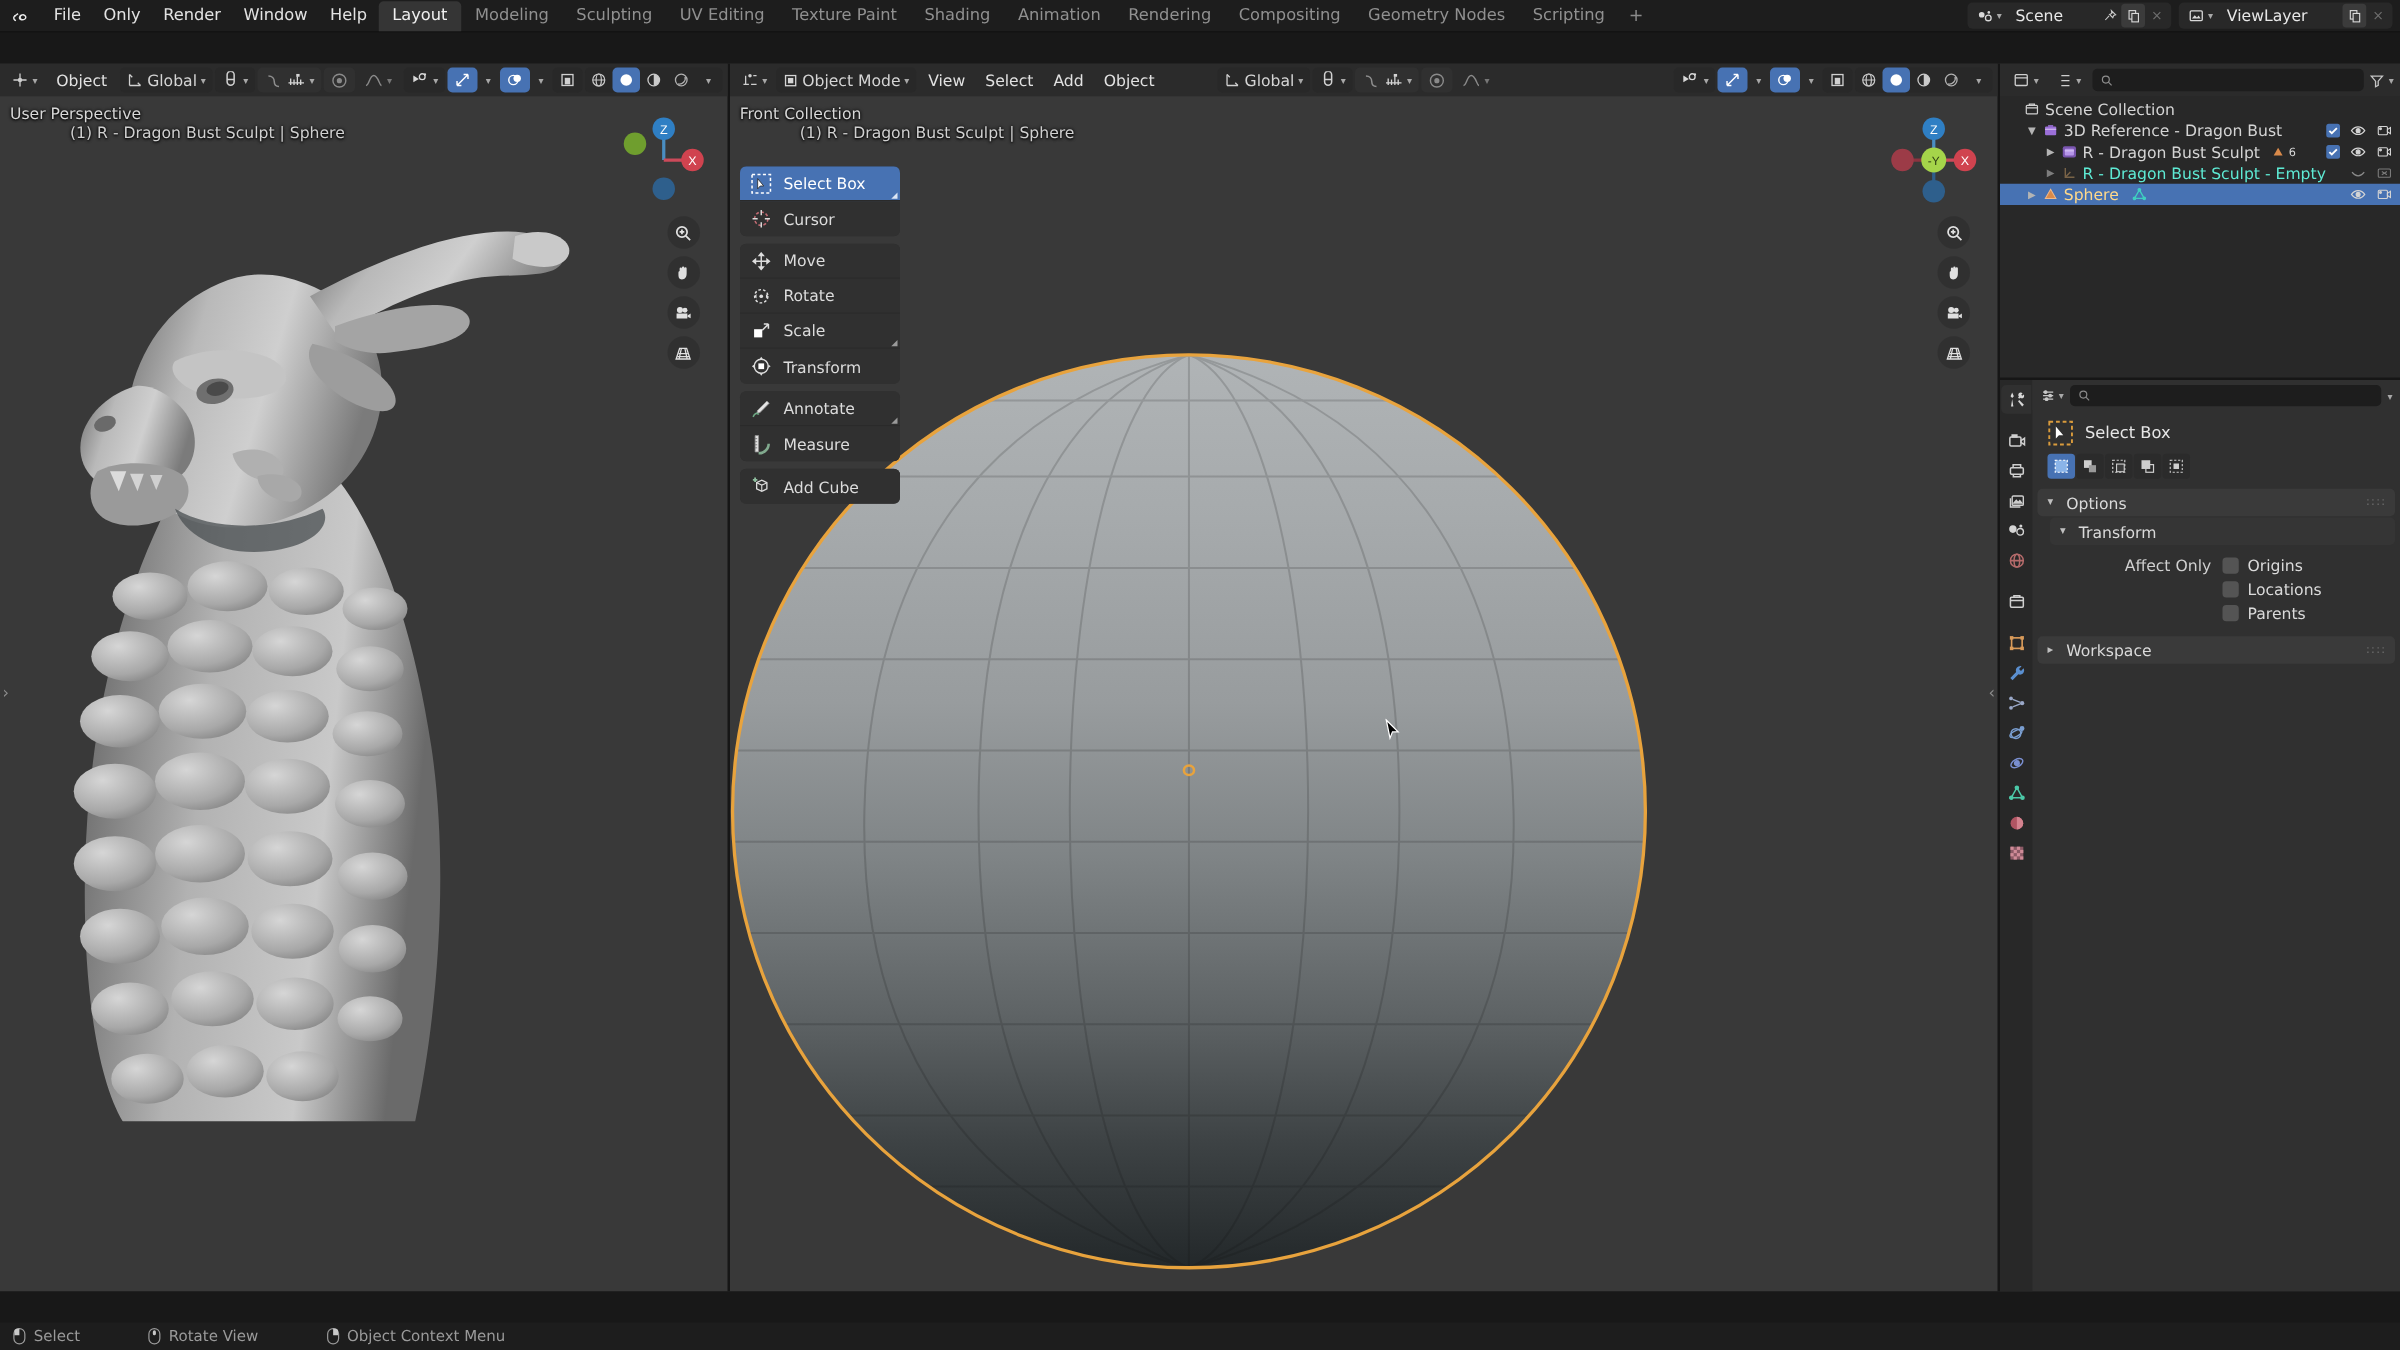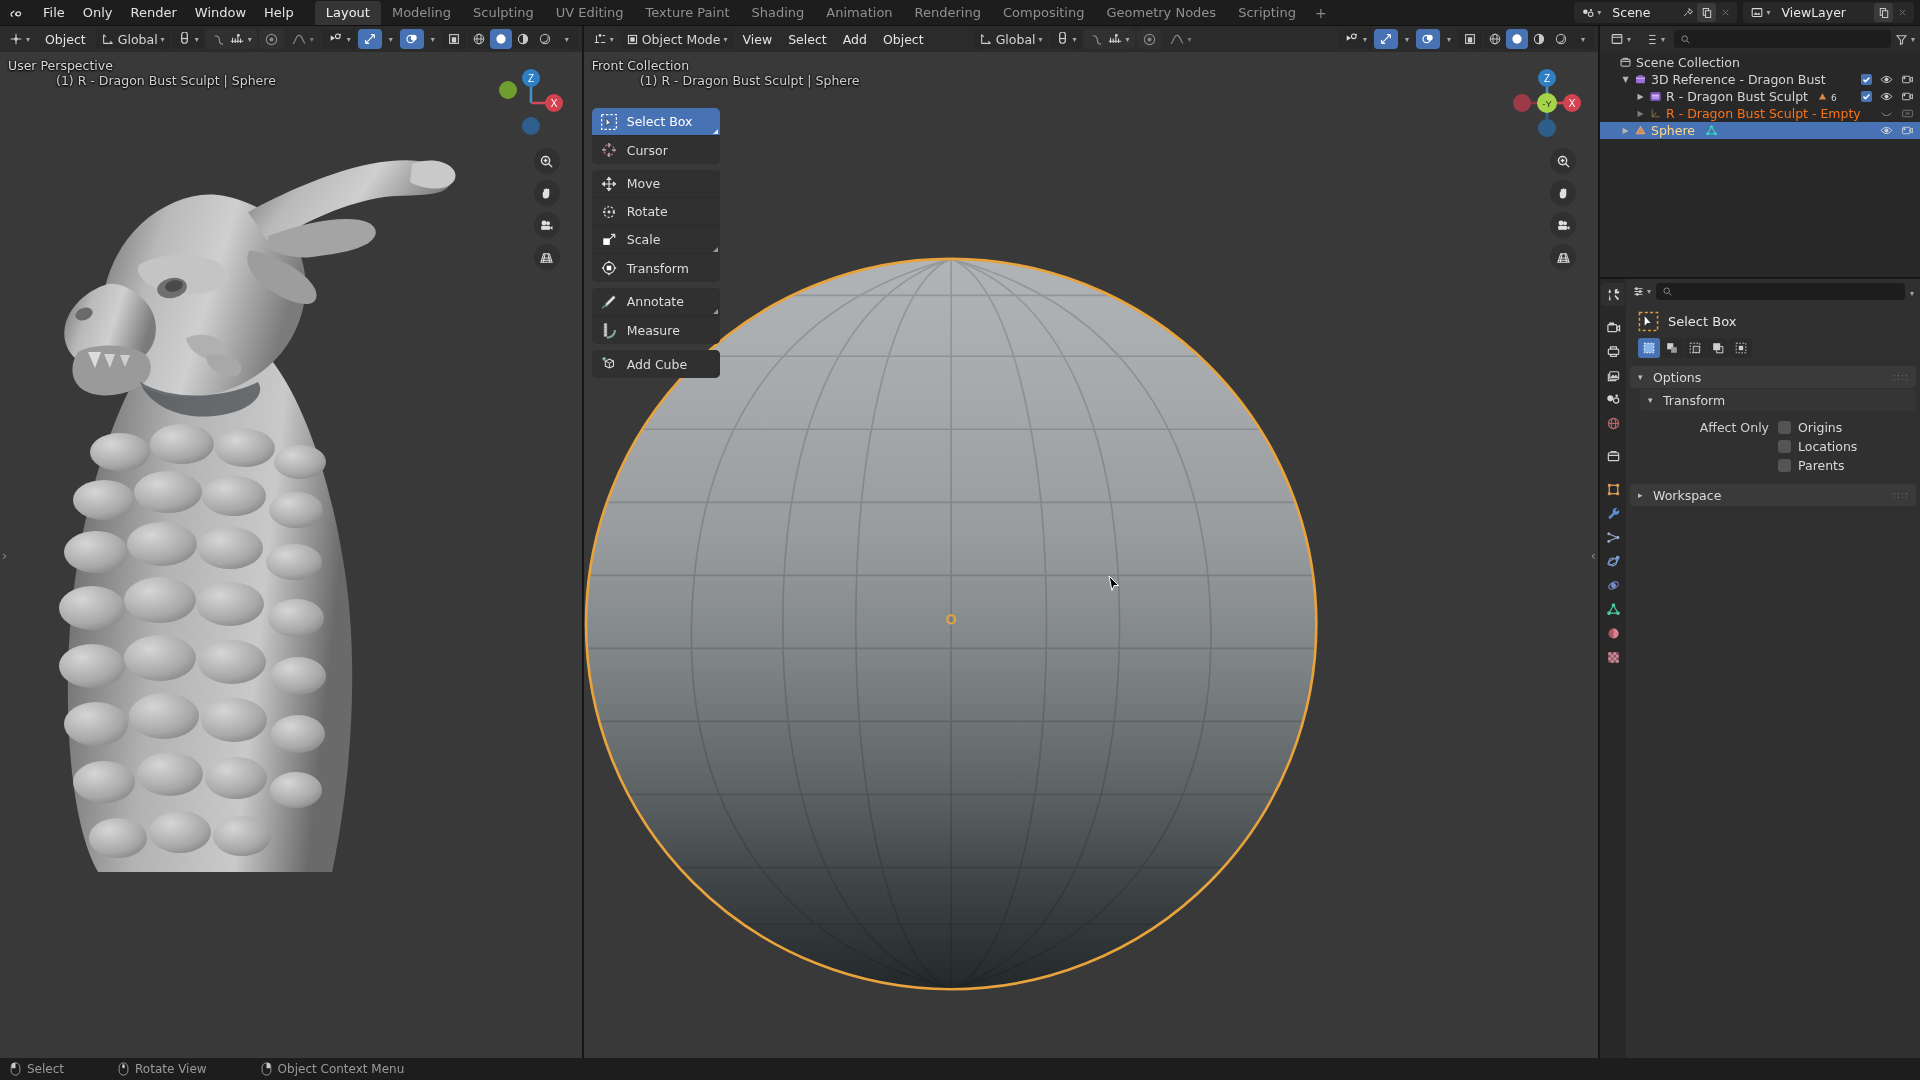--- a/index.html
+++ b/index.html
@@ -4,34 +4,34 @@
 <style>
   * { margin:0; padding:0; box-sizing:border-box; }
   html,body { width:1920px; height:1080px; overflow:hidden; }
   body {
     background:#181818;
     font-family:"DejaVu Sans", sans-serif;
     font-size:13px;
     color:#e5e5e5;
     -webkit-font-smoothing:antialiased;
   }
-  .app { position:relative; width:1920px; height:1080px; display:flex; flex-direction:column; }
+  .app { position:relative; width:1920px; height:1080px; display:flex; flex-direction:column;gap:25px; }
 
   
   .topbar {
     height:26px; background:#1d1d1d; display:flex; align-items:center;
     flex:0 0 26px; position:relative; border-bottom:1px solid #101010;
   }
   .blender-logo { width:34px; display:flex; align-items:center; justify-content:center; }
   .blender-logo svg { width:16px; height:16px; }
   .menu-item {
     padding:2px 9px; font-size:13px; color:#e2e2e2; border-radius:3px;
     cursor:default; white-space:nowrap;
   }
-  .ws-tabs { display:flex; align-items:center; margin-left:12px; gap:0px; }
+  .ws-tabs { display:flex; align-items:center; gap:0px; }
   .ws-tab {
     padding:4px 11px 5px; font-size:13px; color:#909090; cursor:default;
     border-radius:4px 4px 0 0; white-space:nowrap;
   }
   .ws-tab.active { background:#353535; color:#f0f0f0; }
   .ws-add { padding:3px 8px; color:#8a8a8a; font-size:14px; }
   .topbar-right {
     position:absolute; right:6px; top:2px; display:flex; align-items:center; gap:6px;
   }
   .field-group {
@@ -144,21 +144,21 @@
   .out-body { flex:1 1 auto; overflow:hidden; padding-top:2px; }
   .out-row {
     display:flex; align-items:center; height:17px; font-size:12.5px; color:#d4d4d4;
     padding-right:6px; position:relative; white-space:nowrap;
   }
   .out-row.selected { background:#4772b3; }
   .out-row.selected .out-label { color:#ffd98a; }
   .out-disclose { width:13px; display:flex; align-items:center; justify-content:center; color:#b4b4b4; font-size:8px; }
   .out-ic { width:17px; display:flex; align-items:center; justify-content:center; }
   .out-label { margin-left:2px; }
-  .out-label.dim { color:#f97316; }
+  .out-label.dim { color:#5eead4; }
   .out-right { position:absolute; right:6px; display:flex; align-items:center; gap:8px; }
   .out-cb { width:11px; height:11px; border-radius:2px; background:#545454; display:flex; align-items:center; justify-content:center; }
   .out-cb.checked { background:#4772b3; }
   .mod-badge { display:flex; align-items:center; gap:1px; margin-left:8px; }
 
   
   .props { flex:1 1 auto; display:flex; background:#303030; min-height:0; }
   .props-tabs {
     flex:0 0 26px; background:#282828; display:flex; flex-direction:column;
     align-items:center; padding-top:4px; gap:1px;

